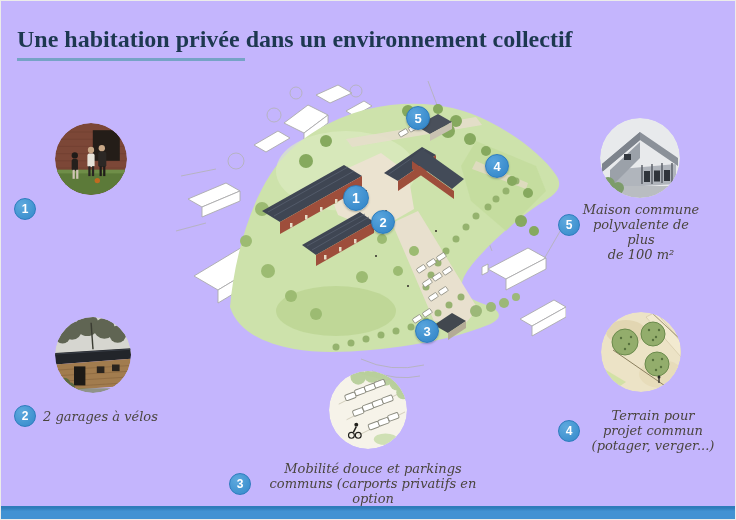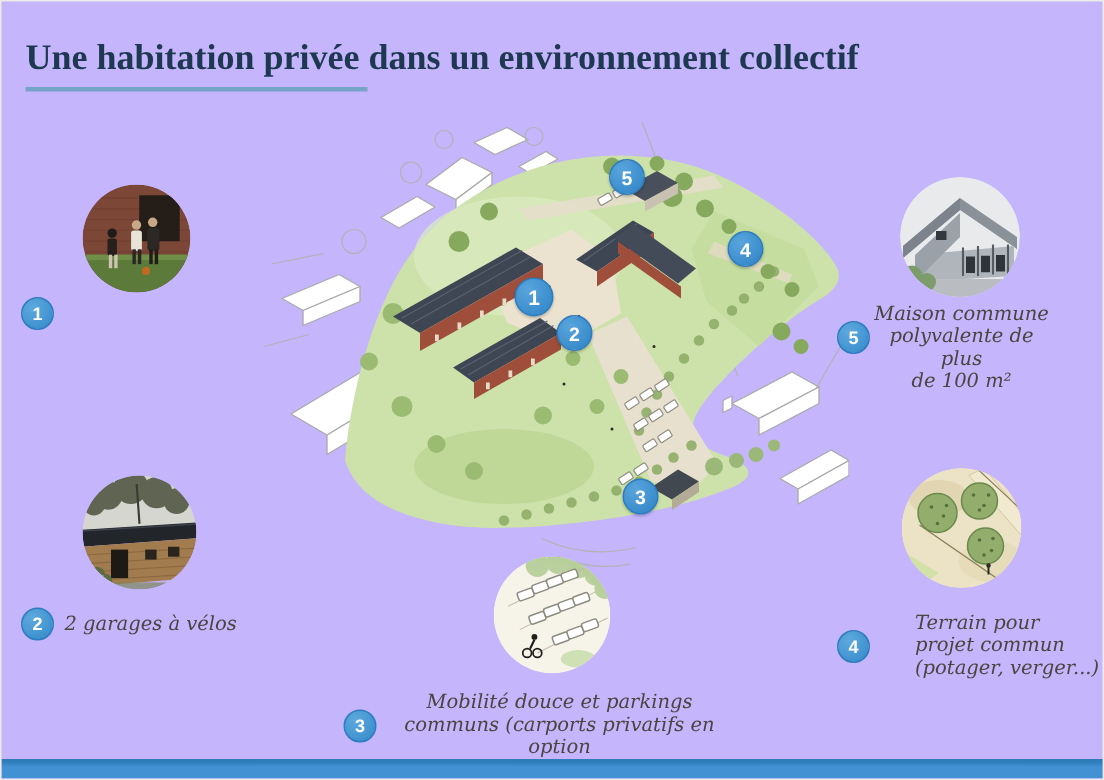--- a/index.html
+++ b/index.html
@@ -53,21 +53,21 @@
   .bd-3{left:228px;top:472px;}
   .bd-4{left:557px;top:419px;}
   .bd-5{left:557px;top:213px;}
   .legend-label{
     position:absolute;color:#4a453e;font-style:italic;
     font-size:13px;line-height:15px;white-space:pre-line;
   }
   .lb-1{left:42px;top:201px;width:150px;text-align:left;}
   .lb-2{left:42px;top:408px;width:150px;text-align:left;}
   .lb-3{left:252px;top:460px;width:240px;text-align:center;}
-  .lb-4{left:609px;top:407px;width:124px;}
+  .lb-4{left:590px;top:407px;width:124px;text-align:center;}
   .lb-5{left:578px;top:201px;width:124px;text-align:center;}
   
   .bottom-bar{
     position:absolute;left:0;top:505px;width:736px;height:13px;
     background:linear-gradient(#2f7cba 0%, #2f7cba 15%, #4292d3 40%, #4292d3 100%);
   }
 </style>
 </head>
 <body>
 

